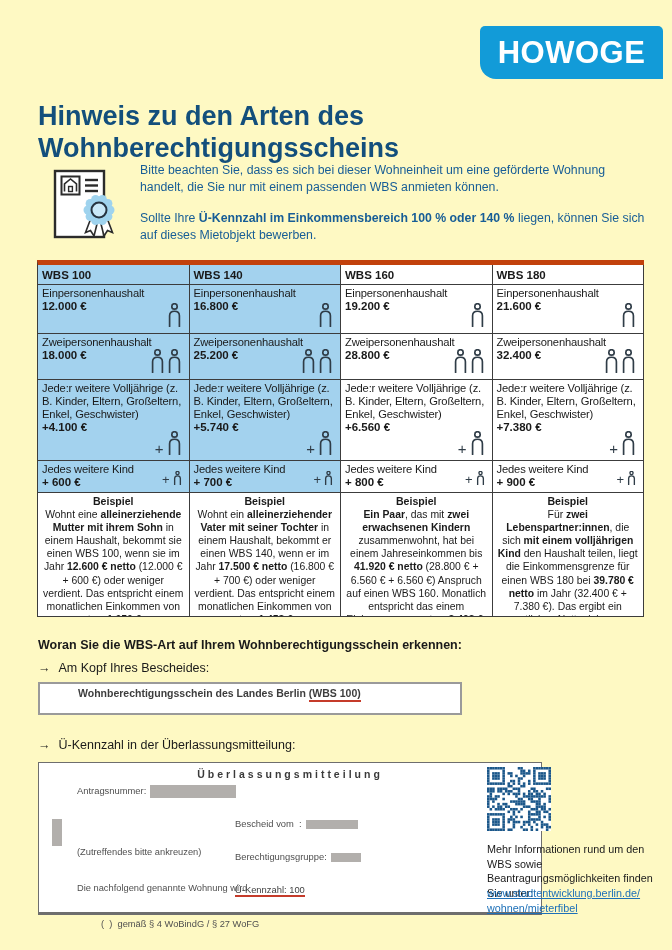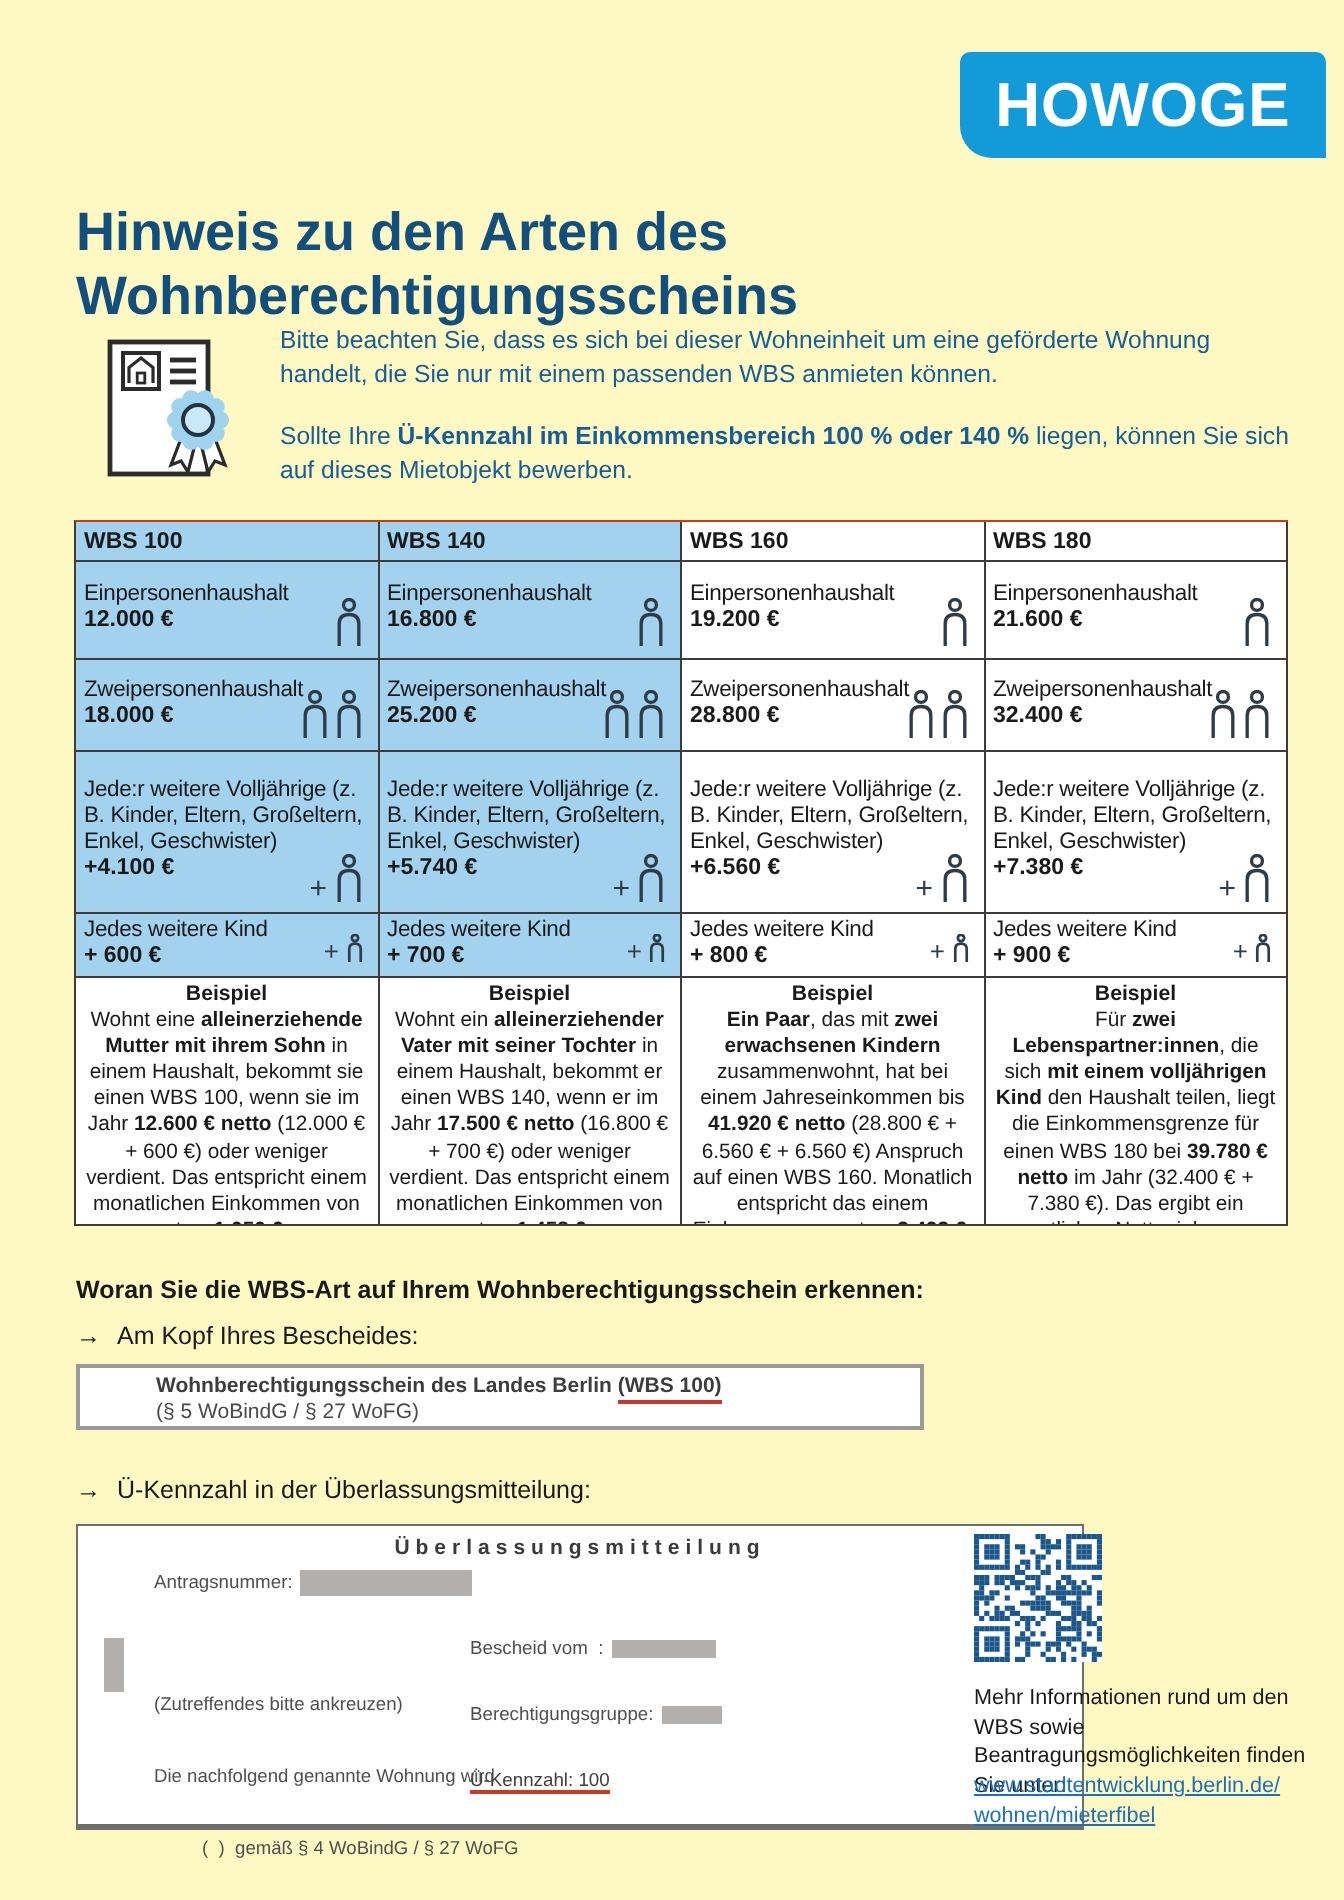--- a/index.html
+++ b/index.html
@@ -20,26 +20,26 @@
   .cert-icon{position:absolute;left:52px;top:166px;}
 
   .intro{position:absolute;left:140px;top:162px;width:508px;color:var(--text-blue);
          font-size:12.3px;line-height:16.5px;}
   .intro p{margin:0;}
   .intro p + p{margin-top:15px;}
 
   .wbs-table{position:absolute;left:37px;top:260px;width:606px;display:grid;
              grid-template-columns:repeat(4,1fr);
              grid-template-rows:20px 49px 46px 81px 32px 124px;
-             border-top:1px solid #c2410c;border-left:1px solid #3c3c3c;}
+             border-top:5px solid #c2410c;border-left:1px solid #3c3c3c;}
   .cell{border-right:1px solid #3c3c3c;border-bottom:1px solid #3c3c3c;
         box-sizing:border-box;position:relative;overflow:hidden;background:#fff;}
   .cell.hl{background:var(--hl);}
   .cell.header{display:flex;align-items:center;padding:0 4px;font-weight:700;font-size:11.5px;}
-  .cell.value{display:flex;flex-direction:column;justify-content:center;padding:2px 4px 4px;}
+  .cell.value{display:flex;flex-direction:column;justify-content:flex-start;padding:2px 4px 4px;}
   .cell .lbl{font-size:11.2px;line-height:13px;letter-spacing:-0.15px;}
   .cell .val{font-size:11.5px;font-weight:700;line-height:13px;}
   .iconwrap{position:absolute;right:7px;bottom:6px;display:flex;align-items:flex-end;gap:2px;}
   .iconwrap.adult{bottom:5px;}
   .iconwrap.child{bottom:7px;}
   .plus{font-size:15px;color:#2f3c47;line-height:13px;font-weight:400;margin-right:1px;}
   .plus.small{font-size:13px;line-height:11px;}
   .cell.example{padding:2px 4px 3px;font-size:10.4px;line-height:13.1px;text-align:center;}
   .cell.example .exlabel{font-weight:700;font-size:10.6px;}
   .cell.example p{margin:0;}
@@ -339,21 +339,20 @@
     </div>
 
   <div class="finder-heading">Woran Sie die WBS-Art auf Ihrem Wohnberechtigungsschein erkennen:</div>
 
   <div class="finder-item item1">
     <span class="arrow">→</span><span>Am Kopf Ihres Bescheides:</span>
   </div>
 
   <div class="bescheid-box">
     <div class="bb-line1"><span>Wohnberechtigungsschein des Landes Berlin </span><span class="red-underline">(WBS 100)</span></div>
-    <div class="bb-line2">(§ 5 WoBindG / § 27 WoFG)</div>
   </div>
 
   <div class="finder-item item2">
     <span class="arrow">→</span><span>Ü-Kennzahl in der Überlassungsmitteilung:</span>
   </div>
 
   <div class="form-box">
     <div class="form-title">Überlassungsmitteilung</div>
     <div class="form-antrag"><span>Antragsnummer:</span><span class="redact r-antrag"></span></div>
     <div class="form-right">

